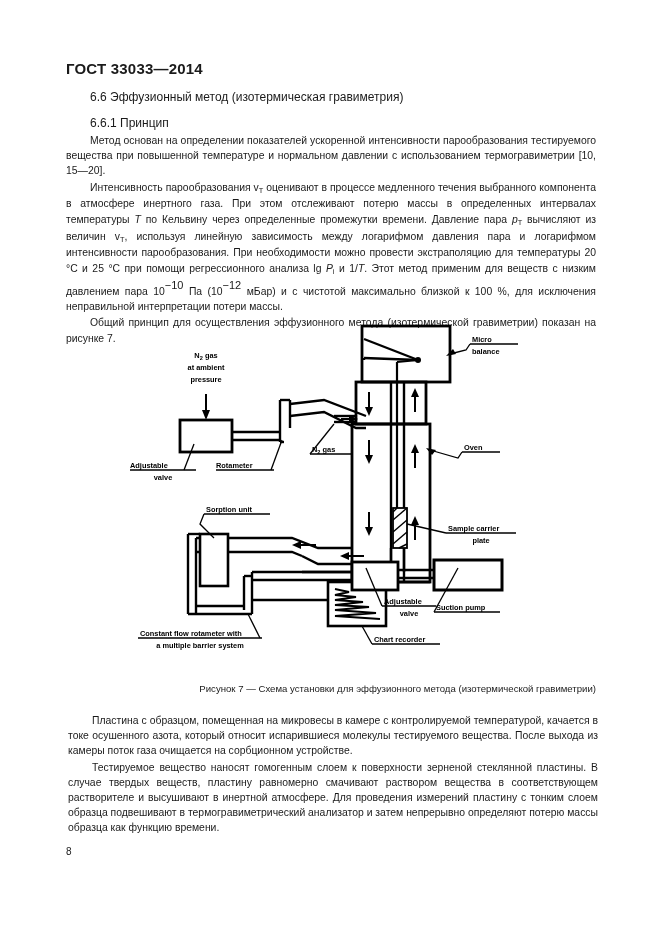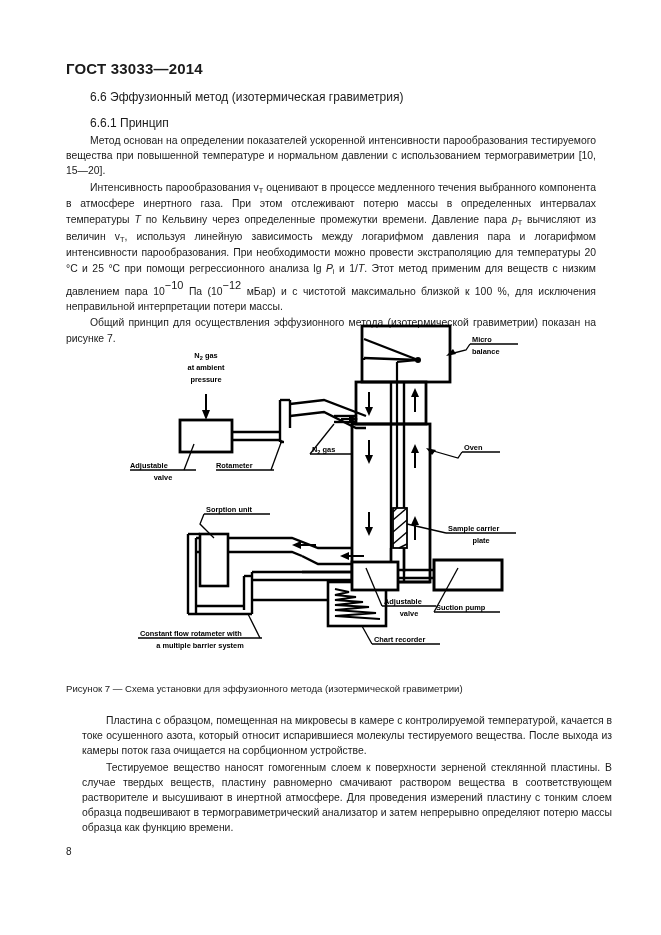--- a/index.html
+++ b/index.html
@@ -60,26 +60,26 @@
     top: 316px;
     width: 530px;
     height: 378px;
   }
   .figure svg { display: block; }
   .figcaption {
     position: absolute;
     left: 66px;
     top: 683px;
     width: 530px;
-    text-align: left;
+    text-align: right;
     font-size: 9.6px;
   }
   .after-fig {
     position: absolute;
-    left: 82px;
+    left: 68px;
     top: 712px;
     width: 530px;
   }
   .pageno {
     position: absolute;
     left: 66px;
     top: 846px;
     font-size: 10px;
   }
 </style>

